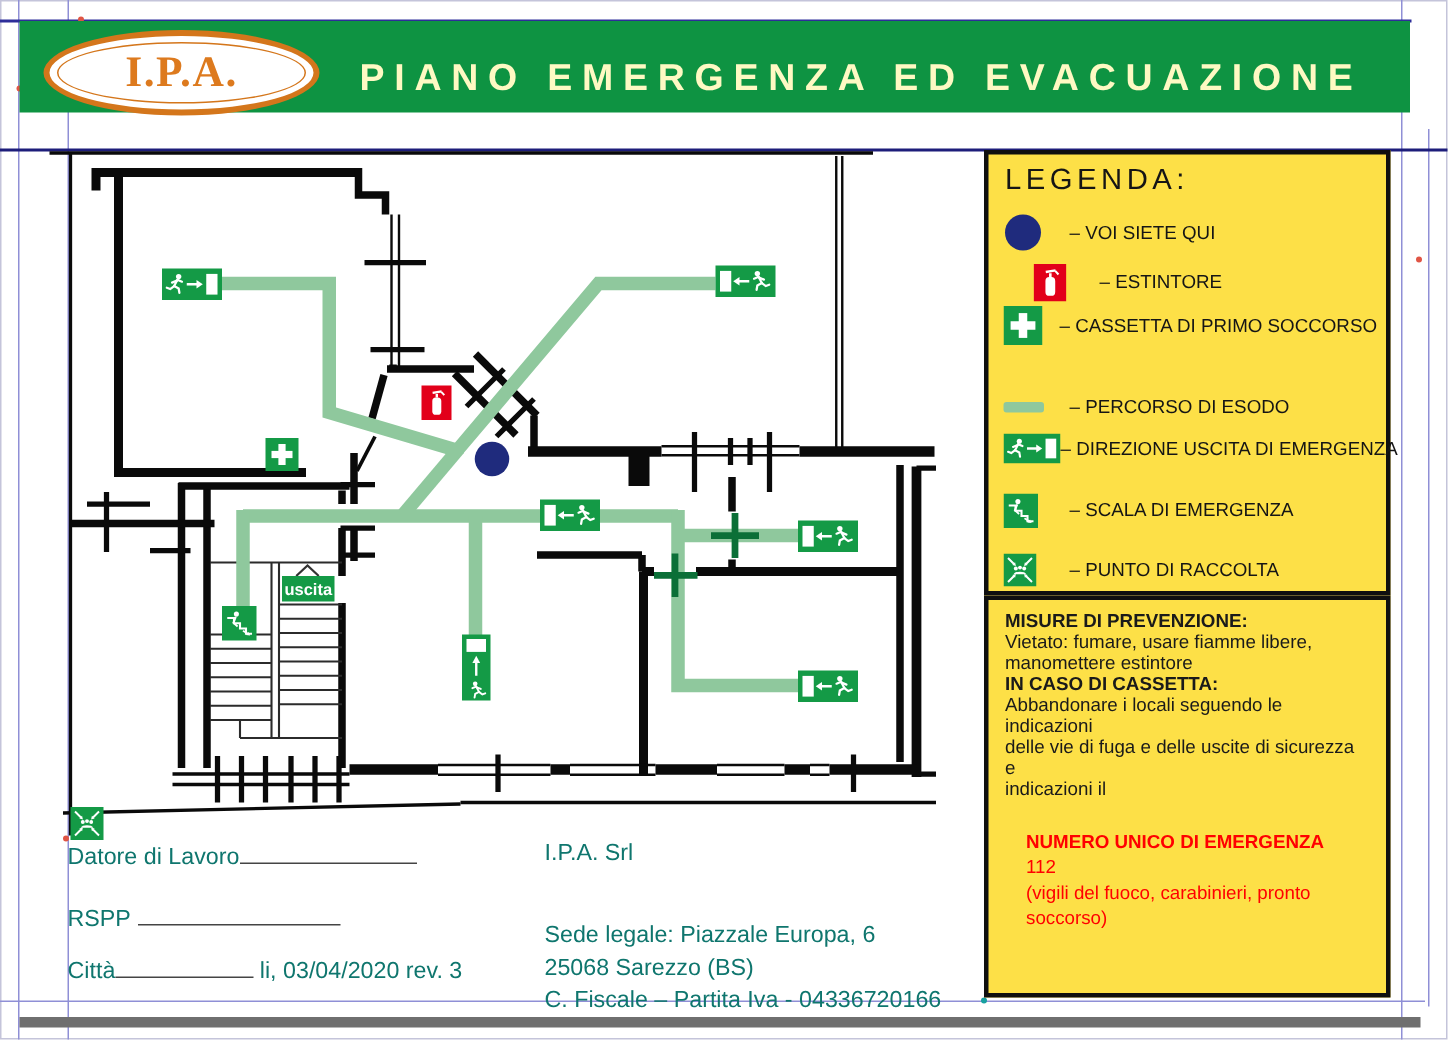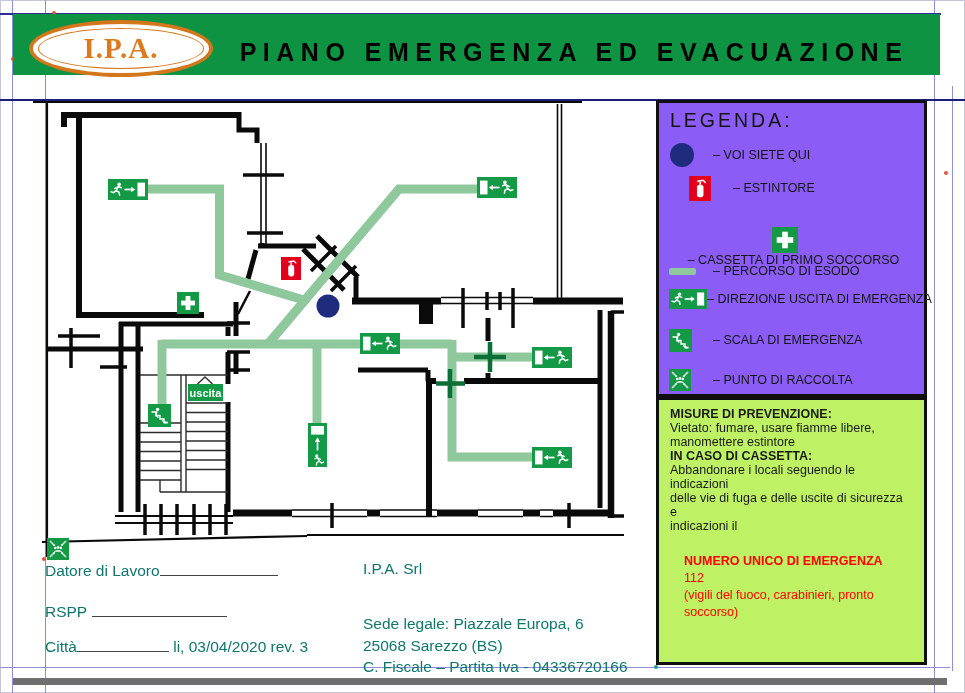--- a/index.html
+++ b/index.html
@@ -12,35 +12,35 @@
   .dot{position:absolute;width:4px;height:4px;border-radius:50%;background:#e05545;}
   
   .header{position:absolute;left:13px;top:14px;width:927px;height:61px;background:#0E9342;}
   .logo{position:absolute;left:16px;top:6px;width:176px;height:49px;background:#fff;
         border:4px solid #D4761B;border-radius:50%;display:flex;align-items:center;justify-content:center;}
   .logo-inner{width:164px;height:39px;border:1px solid #D4761B;border-radius:50%;
         display:flex;align-items:center;justify-content:center;}
   .logo-text{font-family:"Liberation Serif",serif;font-weight:bold;font-size:29px;
         color:#DD7A1E;letter-spacing:1px;}
   .title{position:absolute;left:205px;right:10px;top:0;height:76px;display:flex;
-        align-items:center;justify-content:center;color:#000000;font-weight:bold;
+        align-items:center;justify-content:center;color:#fef9c3;font-weight:bold;
         font-size:25px;letter-spacing:6.5px;white-space:nowrap;}
   
   svg.plan{position:absolute;left:0;top:0;}
   
   .legend{position:absolute;left:656px;top:100px;width:271px;height:297px;
-        border:3px solid #0f0f0f;background:#8b5cf6;box-sizing:border-box;}
+        border:3px solid #0f0f0f;background:#fde047;box-sizing:border-box;}
   .legend-title{position:absolute;left:11px;top:6px;font-size:19.5px;letter-spacing:3px;color:#151515;}
   .lrow{position:absolute;left:10px;right:6px;height:28px;display:flex;align-items:center;}
   .lrow .ic{width:44px;display:flex;align-items:center;justify-content:flex-start;}
   .lrow .lab{font-size:12.5px;color:#151515;white-space:nowrap;}
   .route-swatch{width:27px;height:7px;background:#8FC89D;border-radius:2px;}
   
   .info{position:absolute;left:656px;top:397px;width:271px;height:268px;
-        border:3px solid #0f0f0f;background:#bef264;box-sizing:border-box;
+        border:3px solid #0f0f0f;background:#fde047;box-sizing:border-box;
         padding:7px 11px;font-size:12.5px;}
   .info p{margin:0;}
   .b{font-weight:bold;}
   .mt13{margin-top:13px;} .mt30{margin-top:30px;} .mt12{margin-top:12px;} .mt20{margin-top:20px;}
   .red{color:#FF0000;} .redblock p{line-height:1.35;padding-left:14px;}
   
   .btext{position:absolute;font-size:15.5px;color:#0f766e;white-space:nowrap;}
   .uline{display:inline-block;border-bottom:1.5px solid #444;height:15px;vertical-align:baseline;}
   .co-lines{line-height:21.5px;}
   .footer-bar{position:absolute;left:13px;top:678px;width:934px;height:7px;background:#6F6F6F;}
@@ -261,21 +261,21 @@
 
   <div class="lrow" style="top:71px;padding-left:20px;">
     <span class="ic">
       <svg width="22" height="25" viewBox="0 0 20 23">
           <use href="#ext"></use>
         </svg>
     </span>
     <span class="lab">– ESTINTORE</span>
   </div>
 
-  <div class="lrow" style="top:124px;flex-direction:column;">
+  <div class="lrow" style="top:100px;">
     <span class="ic">
       <svg width="26" height="26" viewBox="0 0 22 22">
           <use href="#faid"></use>
         </svg>
     </span>
     <span class="lab">– CASSETTA DI PRIMO SOCCORSO</span>
   </div>
 
   <div class="lrow" style="top:154px;">
     <span class="ic">

